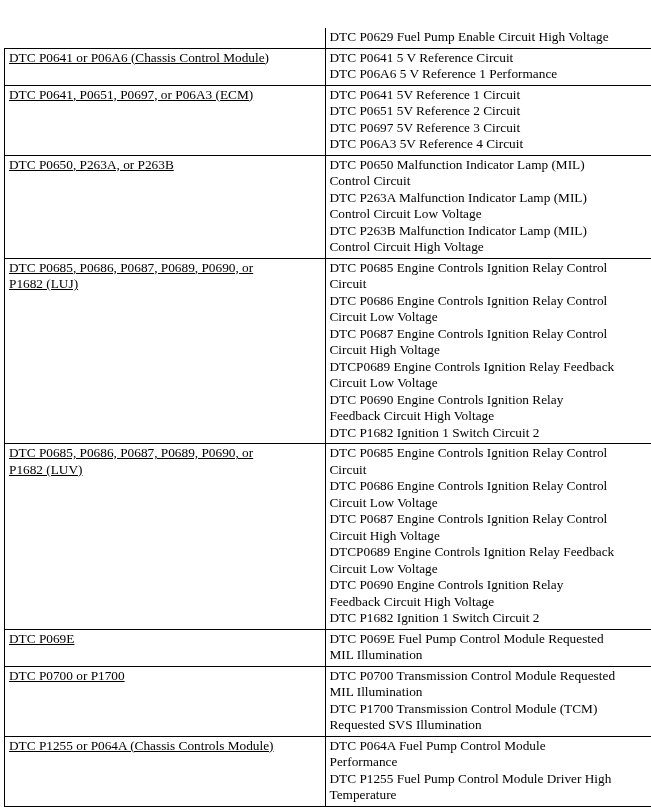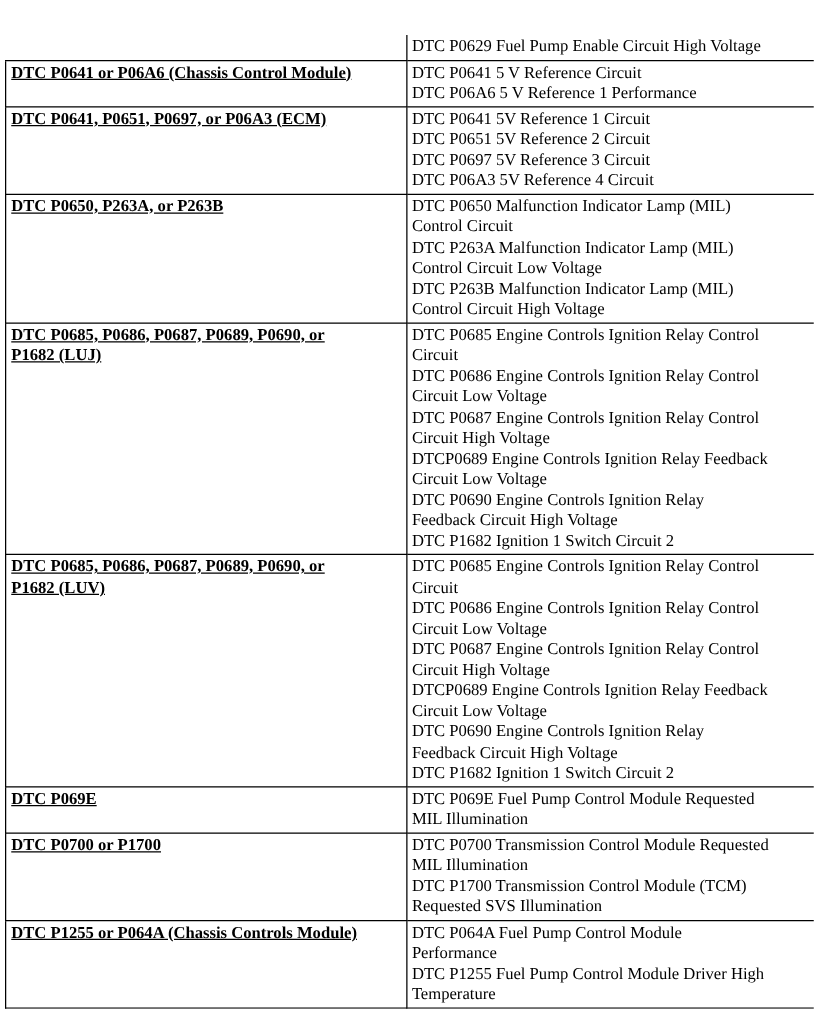--- a/index.html
+++ b/index.html
@@ -30,21 +30,21 @@
   }
   table.dtc-table td {
     border: 1px solid #000000;
     vertical-align: top;
     padding: 1px 4px 2px 4px;
     font-size: 13.3px;
     line-height: 16.5px;
   }
   td.col-left {
     width: 312px;
-    font-weight: bold;
+    font-weight: normal;
     text-decoration: underline;
   }
   td.col-right {
     width: 327px;
     font-weight: normal;
   }
   .cell-lines {
     display: block;
   }
   .cell-line {

